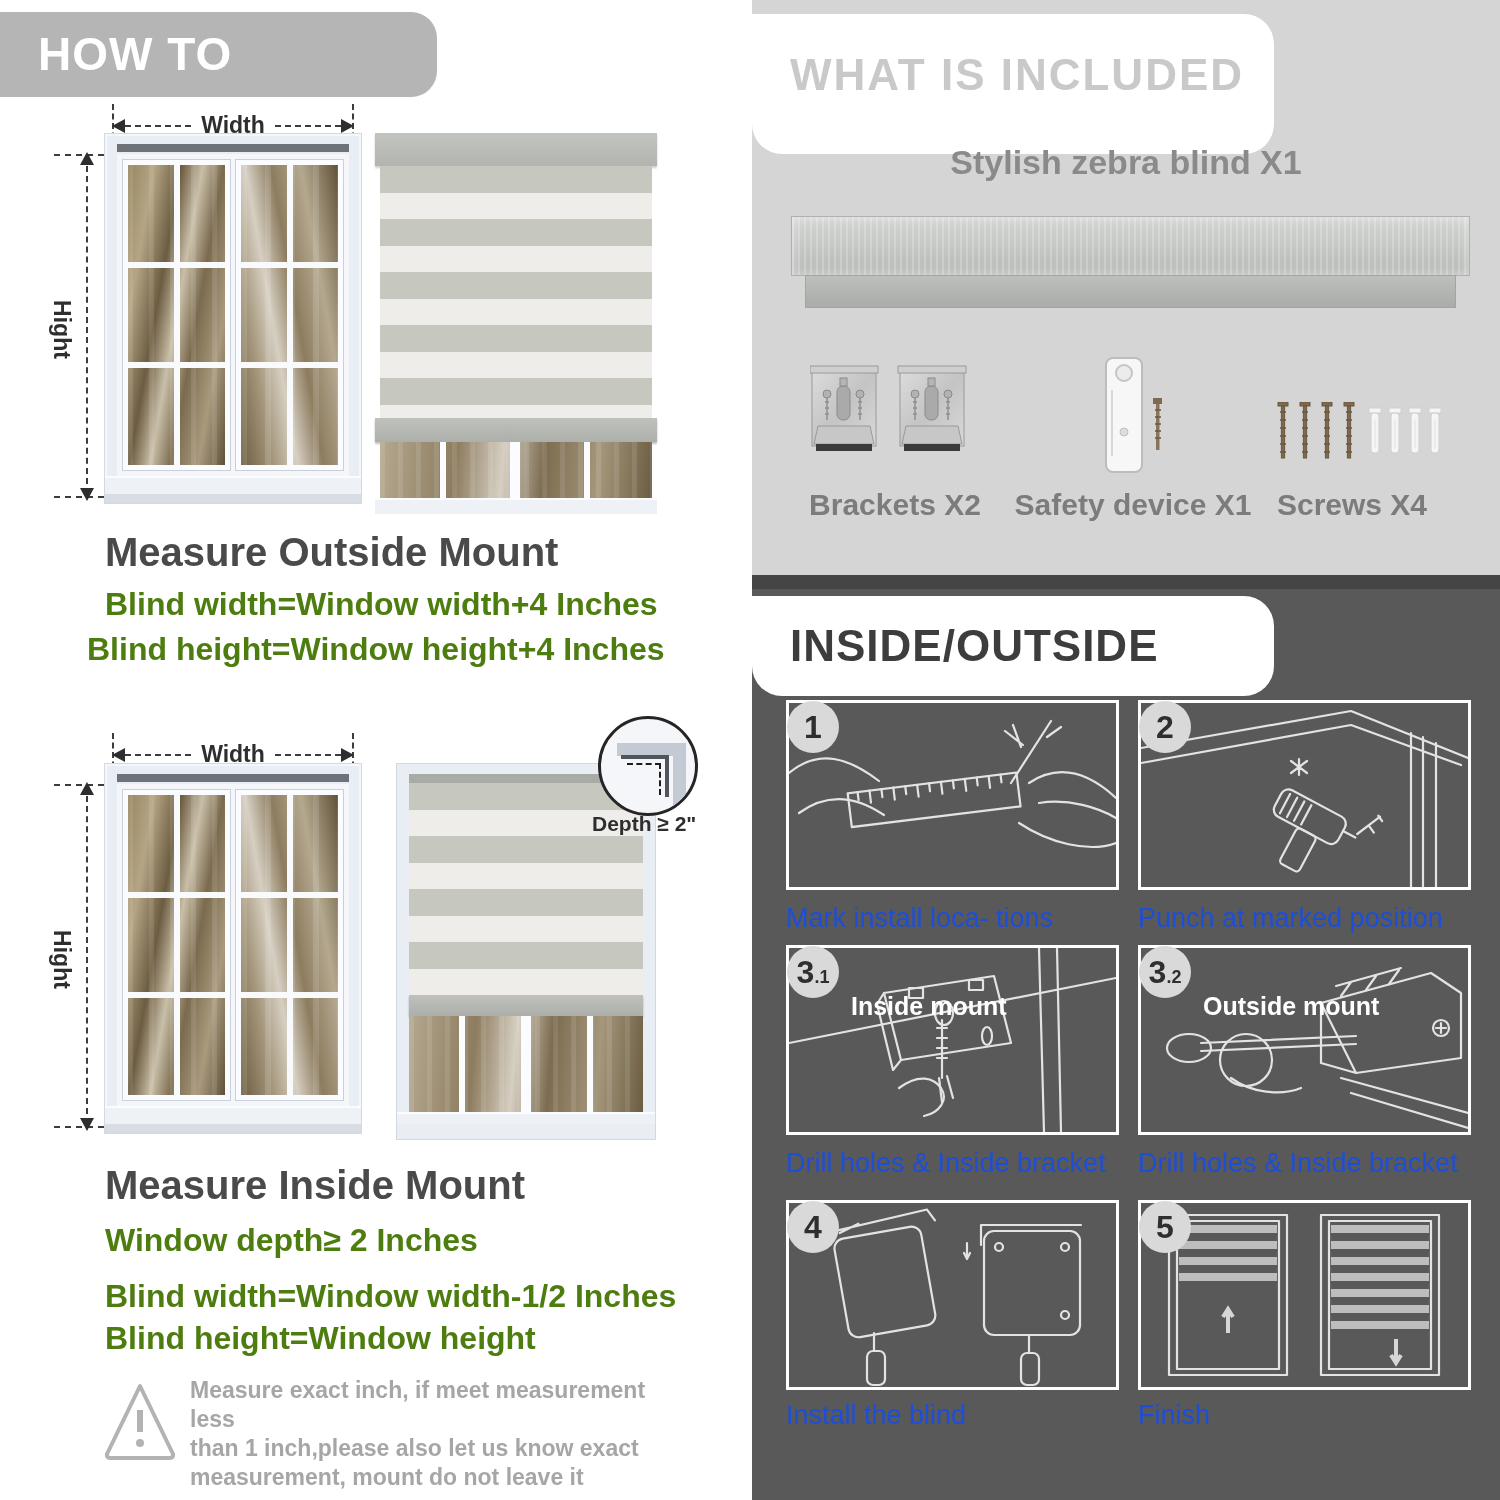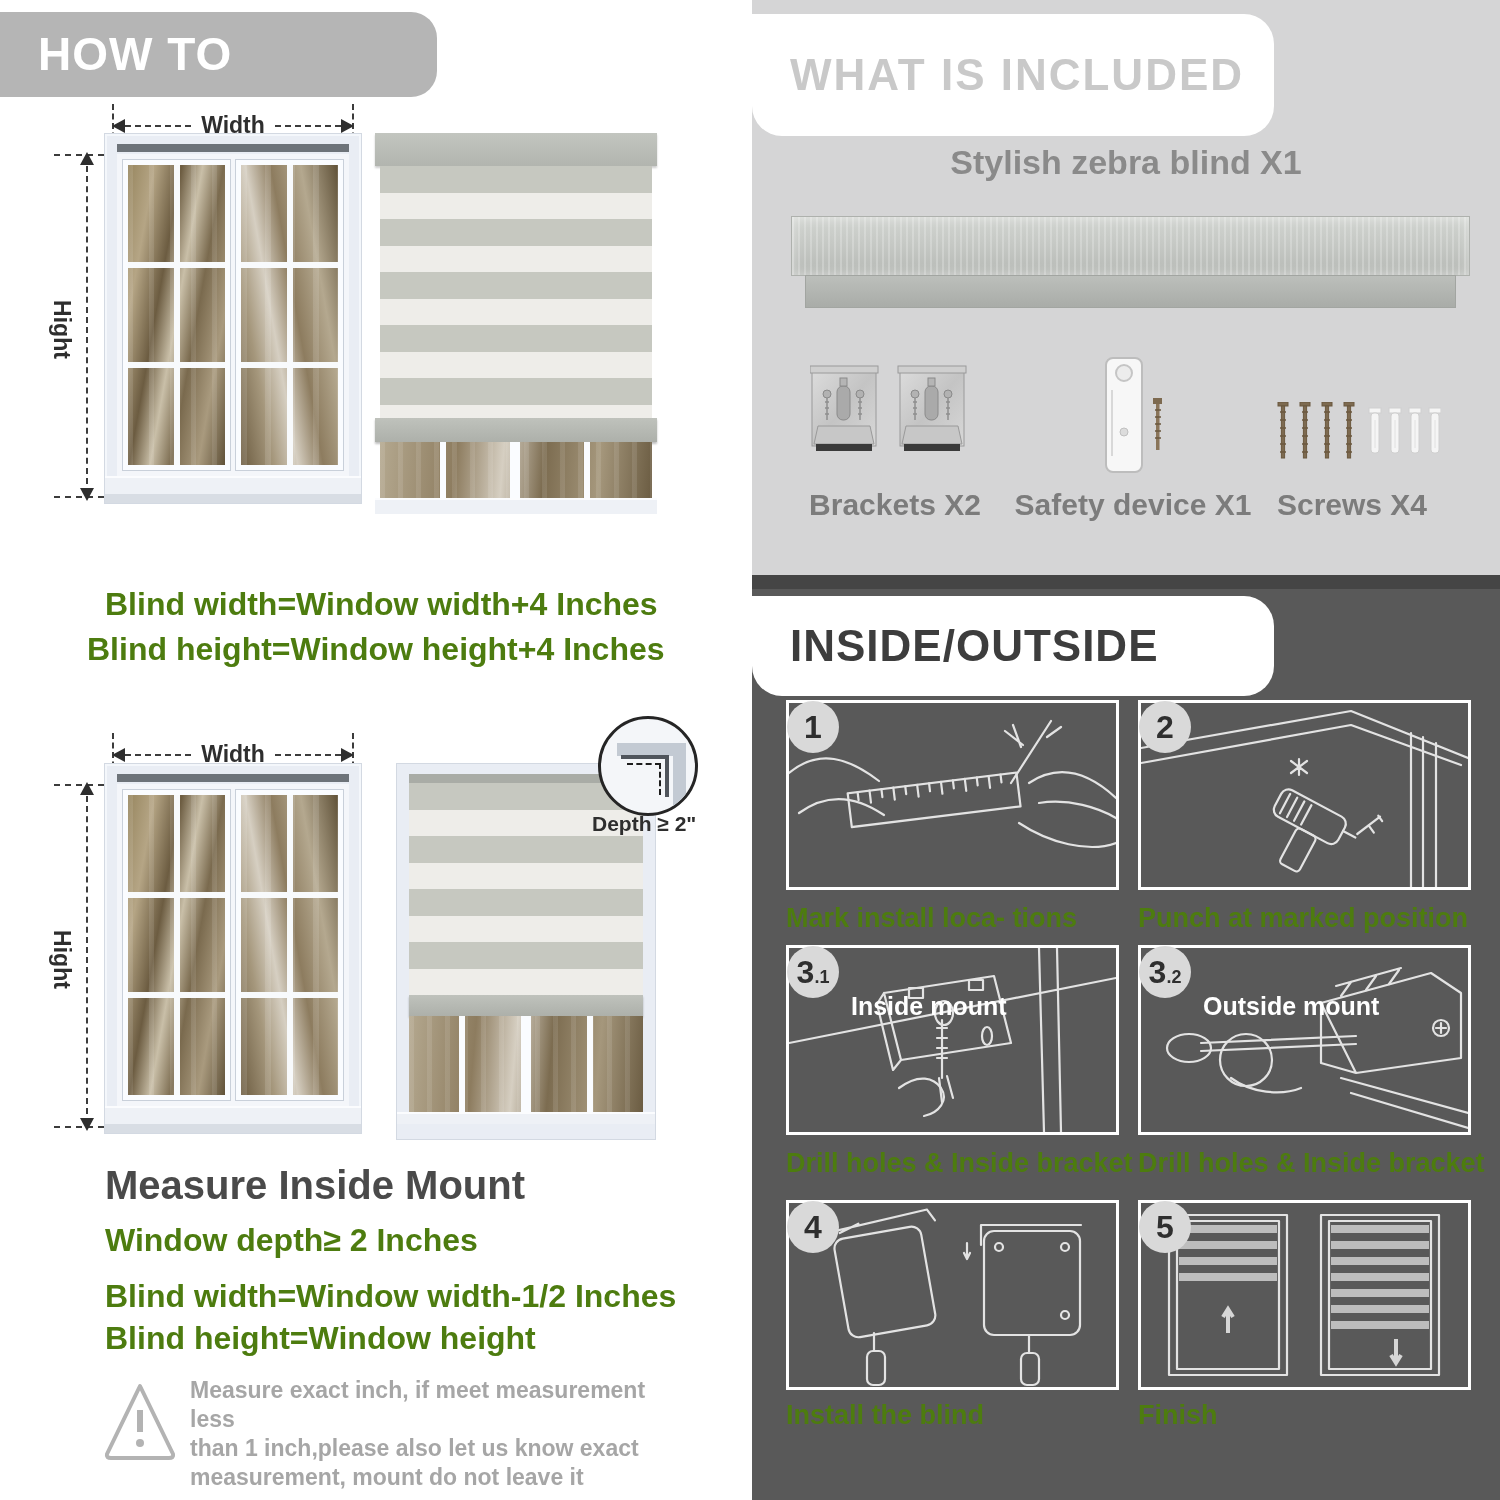--- a/index.html
+++ b/index.html
@@ -64,21 +64,21 @@
 
   .depth-circle{width:94px;height:94px;border:3px solid #252525;border-radius:50%;background:#f4f6f9;overflow:hidden;}
   .dc1{position:absolute;left:16px;top:24px;width:56px;height:50px;border-top:13px solid #c3cad3;border-right:13px solid #c3cad3;}
   .dc2{position:absolute;left:20px;top:36px;width:44px;height:38px;border-top:4px solid #50555c;border-right:4px solid #50555c;}
   .dc3{position:absolute;left:26px;top:44px;width:32px;height:30px;border-top:2px dashed #1d1d1d;border-right:2px dashed #1d1d1d;}
   .depth-lbl{font-size:21px;font-weight:bold;color:#2e2e2e;}
 
   
   .panel-light{left:752px;top:0;width:748px;height:575px;background:#d5d5d6;}
   .box-white{background:#fff;border-radius:0 30px 30px 30px;}
-  .hdr-included{left:752px;top:14px;width:522px;height:122px;color:#c9c9c9;font-size:44px;font-weight:bold;
+  .hdr-included{left:752px;top:14px;width:522px;height:140px;color:#c9c9c9;font-size:44px;font-weight:bold;
                 line-height:122px;padding-left:38px;letter-spacing:2px;box-sizing:border-box;}
   .stylish{left:752px;top:143px;width:748px;text-align:center;font-size:34px;font-weight:bold;color:#8a8a8a;}
   .rail1{left:791px;top:216px;width:677px;height:58px;
          background:linear-gradient(#d2d5d1,#b7bab6);border:1px solid #aeb1ad;
          box-shadow:inset 0 0 12px rgba(255,255,255,.5);}
   .rail1::after{content:"";position:absolute;inset:0;
          background:repeating-linear-gradient(90deg, rgba(255,255,255,.22) 0 2px, rgba(0,0,0,0) 2px 6px);}
   .rail2{left:805px;top:275px;width:649px;height:31px;
          background:linear-gradient(#bcbfbb,#a9aca8);border:1px solid #a2a5a1;
          }
@@ -87,21 +87,21 @@
   .panel-dark{left:752px;top:575px;width:748px;height:925px;background:#595959;}
   .panel-dark-strip{left:752px;top:575px;width:748px;height:14px;background:#454545;}
   .hdr-mount{left:752px;top:596px;width:522px;height:100px;color:#3d3d3d;font-size:44px;font-weight:bold;
              line-height:100px;padding-left:38px;box-sizing:border-box;letter-spacing:1px;}
 
   .step-card{width:333px;height:190px;border:3px solid #ffffff;box-sizing:border-box;background:#595959;position:absolute;}
   .badge{position:absolute;left:-2px;top:-2px;width:52px;height:52px;border-radius:50%;background:#d9d9d9;
          color:#2f2f2f;text-align:center;line-height:52px;font-weight:bold;font-size:32px;}
   .badge .sub{font-size:18px;font-weight:bold;}
   .step-title{position:absolute;left:62px;top:12px;color:#fff;font-size:25px;font-weight:bold;margin-top:32px;}
-  .caption{position:absolute;color:#4d7c0f;font-size:27px;font-weight:bold;}
+  .caption{position:absolute;color:#1d4ed8;font-size:27px;font-weight:normal;}
   .step-art{position:absolute;inset:0;}
   .la{stroke:#e3e3e3;stroke-width:2.2;fill:none;stroke-linecap:round;stroke-linejoin:round;}
 </style>
 </head>
 <body>
 
 <div id="canvas">
 
   <div class="abs hdr-left">HOW TO MEASURE</div>
 
@@ -141,20 +141,21 @@
     <div class="abs zebra" style="left:5px;top:33px;width:272px;height:252px;"></div>
     <div class="abs botrail" style="left:0;top:285px;width:282px;height:24px;"></div>
     <div class="abs blindphoto" style="left:5px;top:309px;width:272px;height:56px;">
       <div class="mullion" style="left:130px;width:10px;"></div>
       <div class="mullion" style="left:60px;width:6px;"></div>
       <div class="mullion" style="left:204px;width:6px;"></div>
     </div>
     <div class="abs" style="left:0;top:365px;width:282px;height:14px;background:#eef1f6;border-top:2px solid #fbfcfe;"></div>
   </div>
 
+  <div class="abs h-measure" style="left:105px;top:530px;">Measure Outside Mount</div>
   <div class="abs t-measure" style="left:105px;top:586px;">Blind width=Window width+4 Inches</div>
   <div class="abs t-measure" style="left:87px;top:631px;text-align:right;">Blind height=Window height+4 Inches</div>
 
   <div class="abs wruler" style="left:104px;top:733px;">
     <div class="vd" style="left:8px;"></div>
     <div class="vd" style="left:248px;"></div>
     <div class="row">
       <span class="arr-l"></span>
       <span class="dash"></span>
       <span class="lbl">Width</span>

